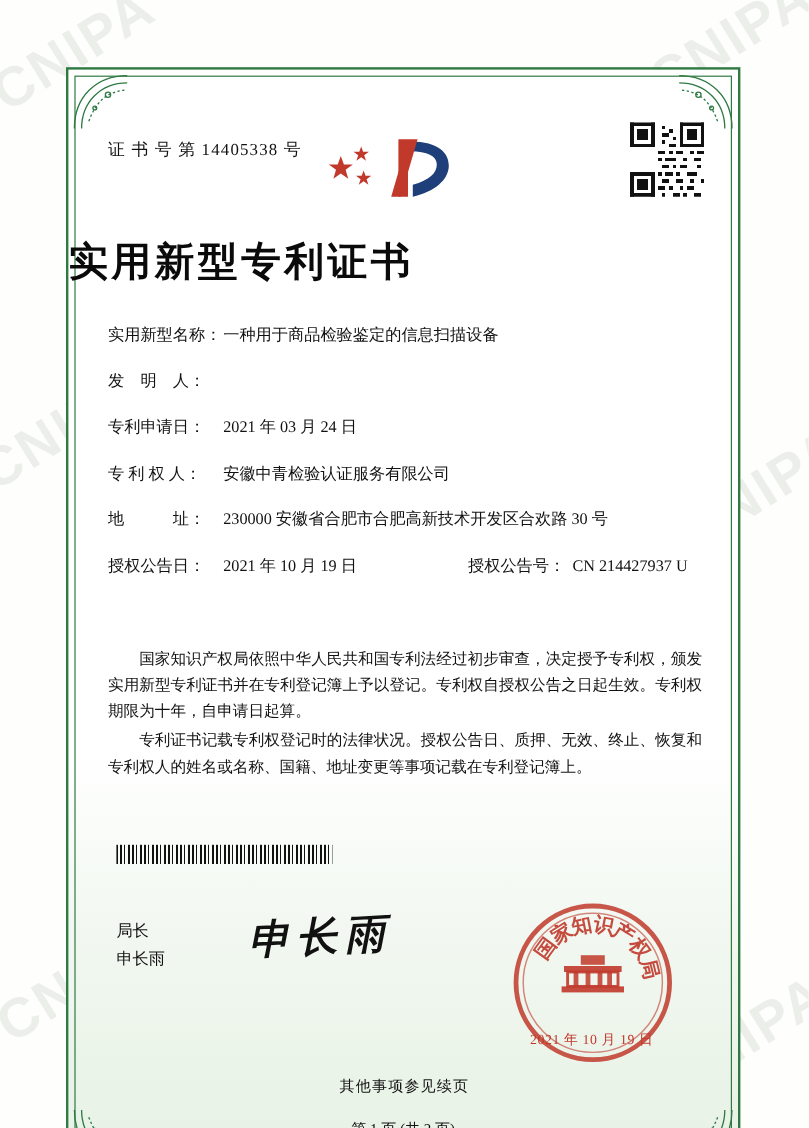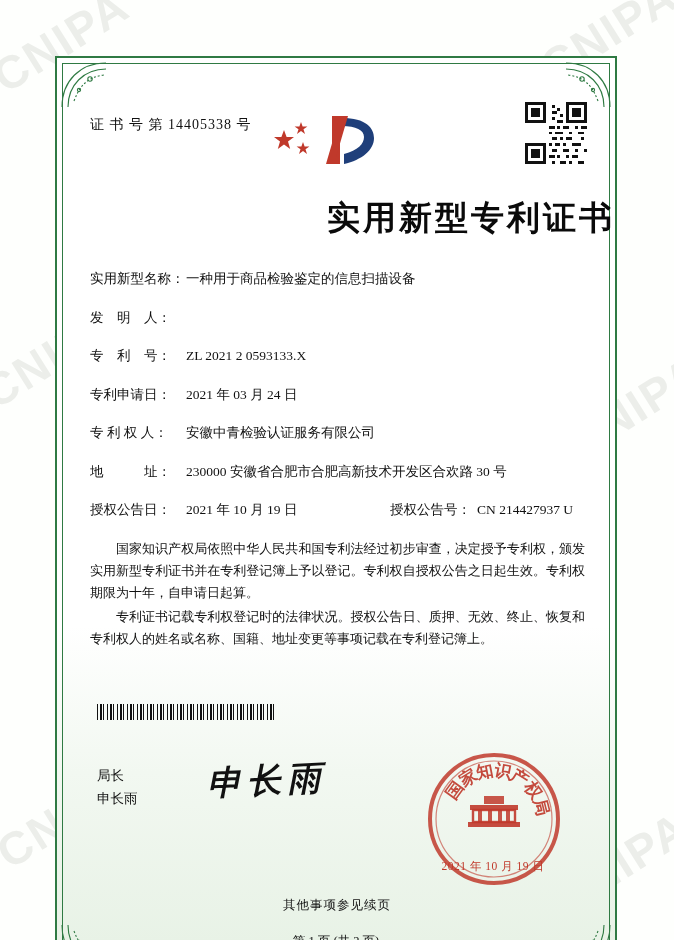--- a/index.html
+++ b/index.html
@@ -86,40 +86,40 @@
     width: 132px;
     height: 62px;
   }
   .emblem svg { display: block; }
 
   .title {
     position: absolute;
     left: 0;
     right: 0;
     top: 138px;
-    text-align: right;
+    text-align: left;
     font-family: Liberation Serif, serif;
     font-weight: bold;
     font-size: 33px;
     letter-spacing: 3px;
     color: #0a0a0a;
   }
 
   
   .fields {
     position: absolute;
     left: 33px;
     right: 30px;
     top: 212px;
     font-size: 13.5px;
     color: #111;
   }
   .row {
     display: flex;
-    align-items: center;
+    align-items: flex-end;
     margin-bottom: 20.5px;
   }
   .lbl {
     width: 96px;
     flex: 0 0 96px;
     letter-spacing: 0px;
     white-space: nowrap;
   }
   .val { flex: 1 1 auto; }
   .row-split { display: flex; align-items: baseline; }
@@ -344,24 +344,20 @@
 
     <div class="fields">
       <div class="row">
         <span class="lbl">实用新型名称：</span>
         <span class="val">一种用于商品检验鉴定的信息扫描设备</span>
       </div>
       <div class="row">
         <span class="lbl">发　明　人：</span>
       </div>
       <div class="row">
-        <span class="lbl">专　利　号：</span>
-        <span class="val">ZL 2021 2 0593133.X</span>
-      </div>
-      <div class="row">
         <span class="lbl">专利申请日：</span>
         <span class="val">2021 年 03 月 24 日</span>
       </div>
       <div class="row">
         <span class="lbl">专 利 权 人：</span>
         <span class="val">安徽中青检验认证服务有限公司</span>
       </div>
       <div class="row">
         <span class="lbl">地　　　址：</span>
         <span class="val">230000 安徽省合肥市合肥高新技术开发区合欢路 30 号</span>

